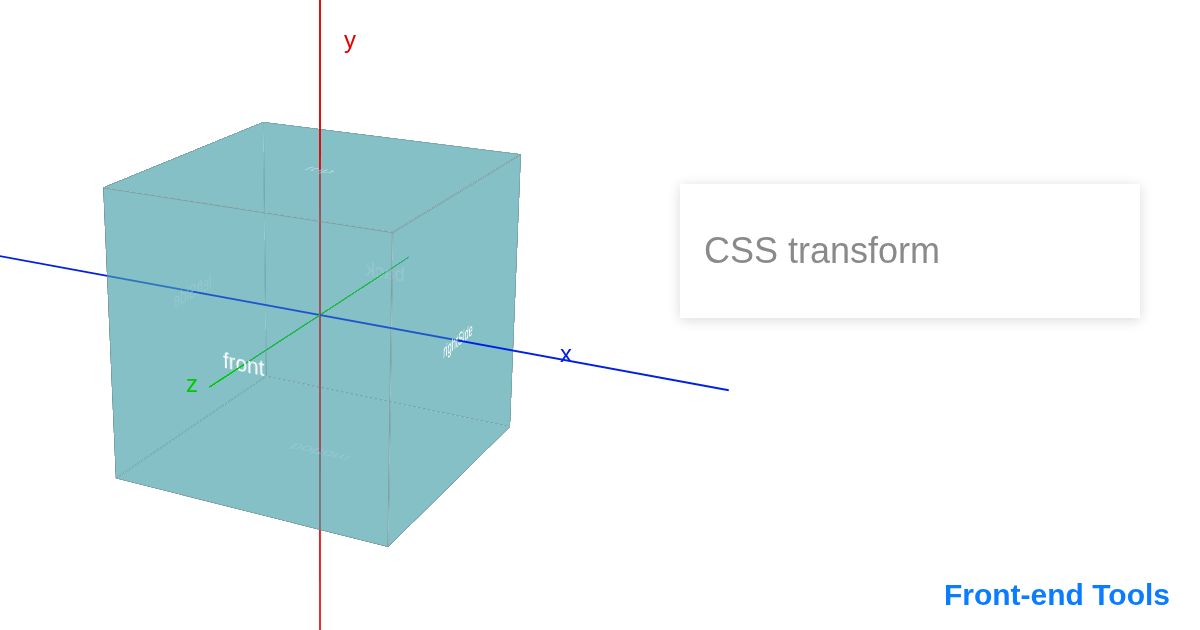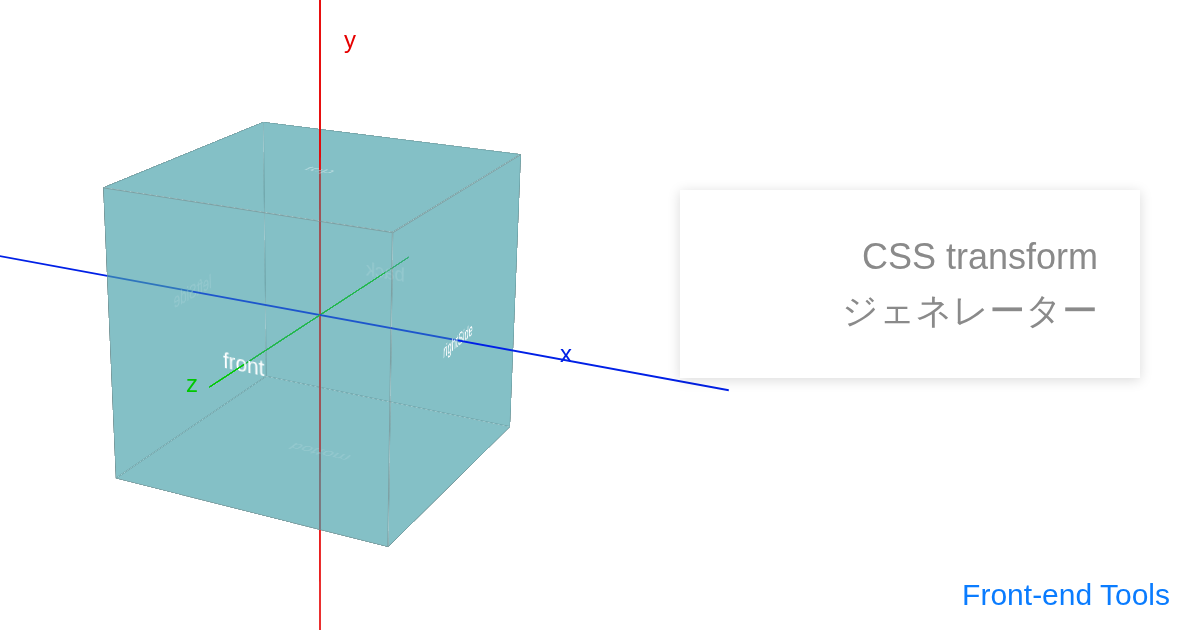--- a/index.html
+++ b/index.html
@@ -16,23 +16,23 @@
 .top{transform:rotateX(90deg) translateZ(150px)}
 .bottom{transform:rotateX(-90deg) translateZ(150px)}
 .axis{position:absolute;transform-style:preserve-3d}
 .axis-y{width:2px;height:820px;background:#e60000;left:-1px;top:-410px}
 .axis-x{height:2px;width:820px;background:#0020e6;top:-1px;left:-410px}
 .axis-z{height:2px;width:420px;background:#00c800;top:-1px;left:-210px;transform:rotateY(90deg)}
 .axis-lbl{position:absolute;font-size:24px;font-family:Arial}
 .lbl-y{color:#e60000}
 .lbl-x{color:#0020e6}
 .lbl-z{color:#00c800}
-.card{position:absolute;right:60px;top:190px;width:460px;padding:40px 42px;background:#fff;box-shadow:0 2px 12px rgba(0,0,0,.15);text-align:right}
+.card{position:absolute;right:60px;top:184px;width:460px;padding:40px 24px;background:#fff;box-shadow:0 2px 12px rgba(0,0,0,.15);text-align:left}
 .card .ln{font-size:36px;color:#8a8a8a;font-weight:300;line-height:1.5}
-.brand{position:absolute;right:30px;bottom:18px;font-size:30px;color:#0a7cff;font-weight:400}
+.brand{position:absolute;right:30px;bottom:18px;font-size:30px;color:#0a7cff;font-weight:700}
 </style>
 </head>
 <body>
 
 <div class="stage">
   <div class="scene">
     <div class="axis axis-y"></div>
     <div class="axis axis-x"></div>
     <div class="axis axis-z"></div>
     <div class="cube">
@@ -44,16 +44,15 @@
       <div class="face front">front</div>
     </div>
   </div>
   <div class="axis-lbl lbl-y" style="left:344px;top:26px">y</div>
   <div class="axis-lbl lbl-x" style="left:560px;top:340px">x</div>
   <div class="axis-lbl lbl-z" style="left:186px;top:370px">z</div>
 </div>
 
 <div class="card">
   <div class="ln">CSS transform</div>
-  <div class="ln">ジェネレーター</div>
 </div>
 
 <div class="brand">Front-end Tools</div>
 
 </body></html>

